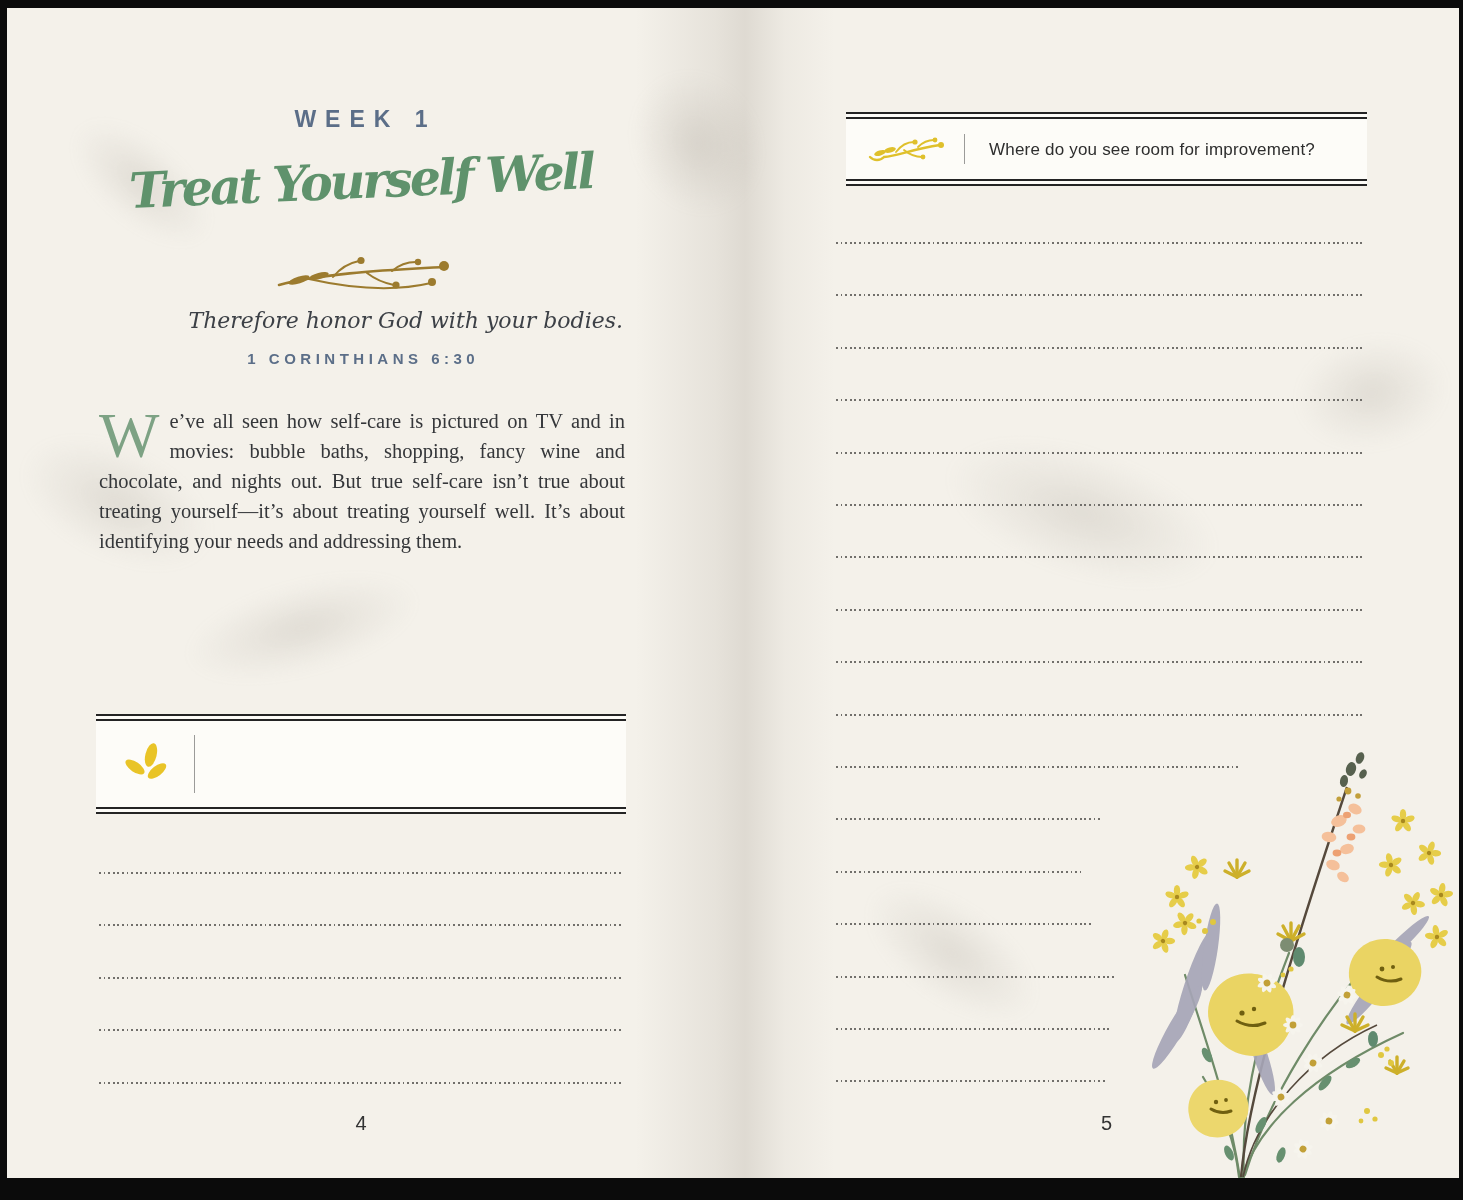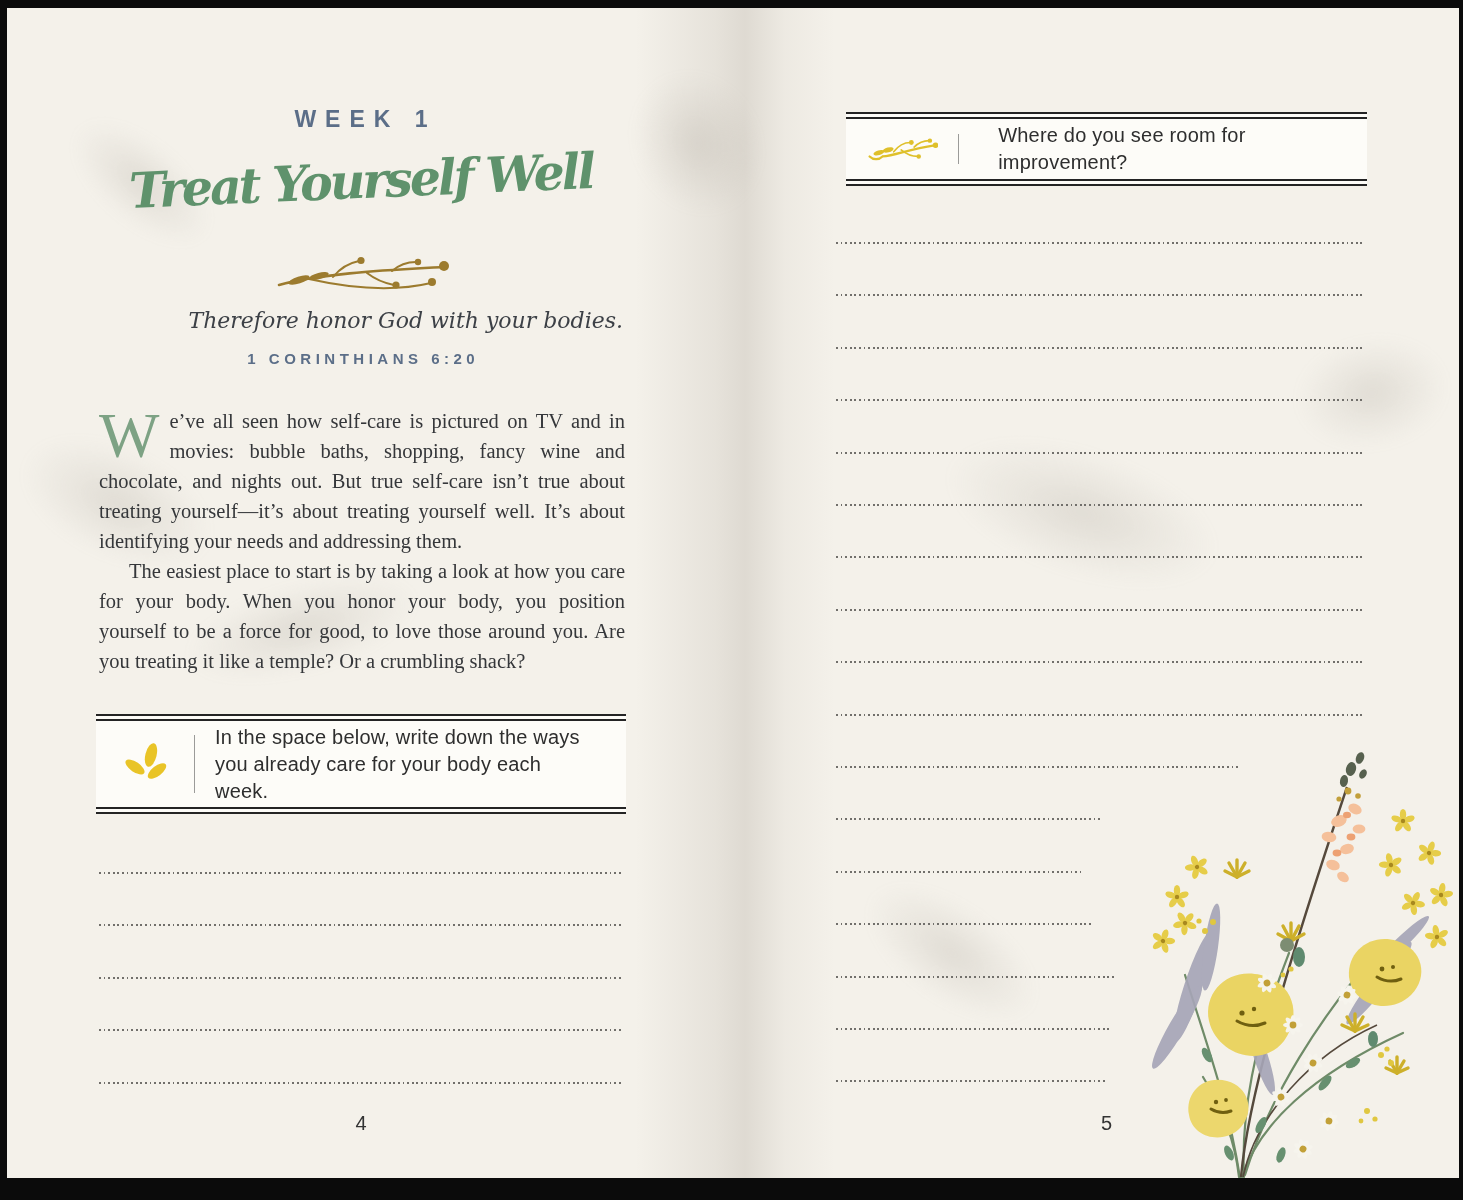--- a/index.html
+++ b/index.html
@@ -36,21 +36,21 @@
 
   
   .prompt-box{background:#fdfcf8;border-top:7px double #242424;border-bottom:7px double #242424;
       display:flex;align-items:center;box-sizing:border-box;}
   .box-left{left:89px;top:706px;width:530px;height:100px;padding:0 18px 0 28px;}
   .box-right{left:839px;top:104px;width:521px;height:74px;padding:0 14px 0 18px;}
   .vdiv{width:1px;background:#9b9b99;align-self:center;}
   .box-left .vdiv{height:58px;margin:0 20px 0 22px;}
   .box-right .vdiv{height:30px;margin:0 24px 0 20px;}
   .prompt-text{color:#2e2e2e;font-size:20px;line-height:27px;letter-spacing:.2px;}
-  .box-right .prompt-text{font-size:20px;margin-left:15px;}
+  .box-right .prompt-text{font-size:17px;}
 
   
   .lines{position:absolute;}
   .lines-left{left:92px;top:864px;width:524px;height:222px;}
   .lines-right{left:829px;top:234px;width:528px;height:850px;}
   .wline{position:absolute;left:0;width:100%;height:2px;
       background:repeating-linear-gradient(90deg,#716f6b 0 1.8px,rgba(0,0,0,0) 1.8px 4.6px);}
 
   .pagenum{width:524px;text-align:center;color:#333;font-size:20px;top:1104px;}
   .pagenum-left{left:92px;}
@@ -93,37 +93,35 @@
           <circle cx="90" cy="8.5" r="3.6"></circle>
           <circle cx="125" cy="33" r="3.6"></circle>
           <circle cx="147" cy="10" r="3.2"></circle>
           <circle cx="173" cy="14" r="5"></circle>
           <circle cx="161" cy="30" r="4"></circle>
         </g>
       </svg>
 
       <div class="abs quote">Therefore honor God with your bodies.</div>
 
-      <div class="abs scripture-ref">1 CORINTHIANS 6:20</div>
+      <div class="abs scripture-ref">1 CORINTHIANS 6:30</div>
 
       <div class="abs bodytext">
         <p class="p1"><span class="dropcap">W</span><span>e’ve all seen how self-care is pictured on TV and in movies: bubble baths, shopping, fancy wine and chocolate, and nights out. But true self-care isn’t true about treating yourself—it’s about treating yourself well. It’s about identifying your needs and addressing them.</span></p>
-        <p class="p2">The easiest place to start is by taking a look at how you care for your body. When you honor your body, you position yourself to be a force for good, to love those around you. Are you treating it like a temple? Or a crumbling shack?</p>
       </div>
 
       <div class="abs prompt-box box-left">
         <svg width="48" height="44" viewBox="0 0 48 44">
           <g fill="#e9c427">
             <ellipse cx="27" cy="13" rx="5.6" ry="12" transform="rotate(14 27 13)"></ellipse>
             <ellipse cx="11" cy="25" rx="5" ry="11" transform="rotate(-56 11 25)"></ellipse>
             <ellipse cx="33" cy="29" rx="5" ry="11" transform="rotate(52 33 29)"></ellipse>
           </g>
         </svg>
         <div class="vdiv"></div>
-        <div class="prompt-text" style="width:372px;">In the space below, write down the ways you already care for your body each week.</div>
       </div>
 
       <div class="lines lines-left" id="lines-left">
           <div class="wline" style="top: 0px;"></div>
           <div class="wline" style="top: 52px;"></div>
           <div class="wline" style="top: 105px;"></div>
           <div class="wline" style="top: 157px;"></div>
           <div class="wline" style="top: 210px;"></div>
         </div>
 

